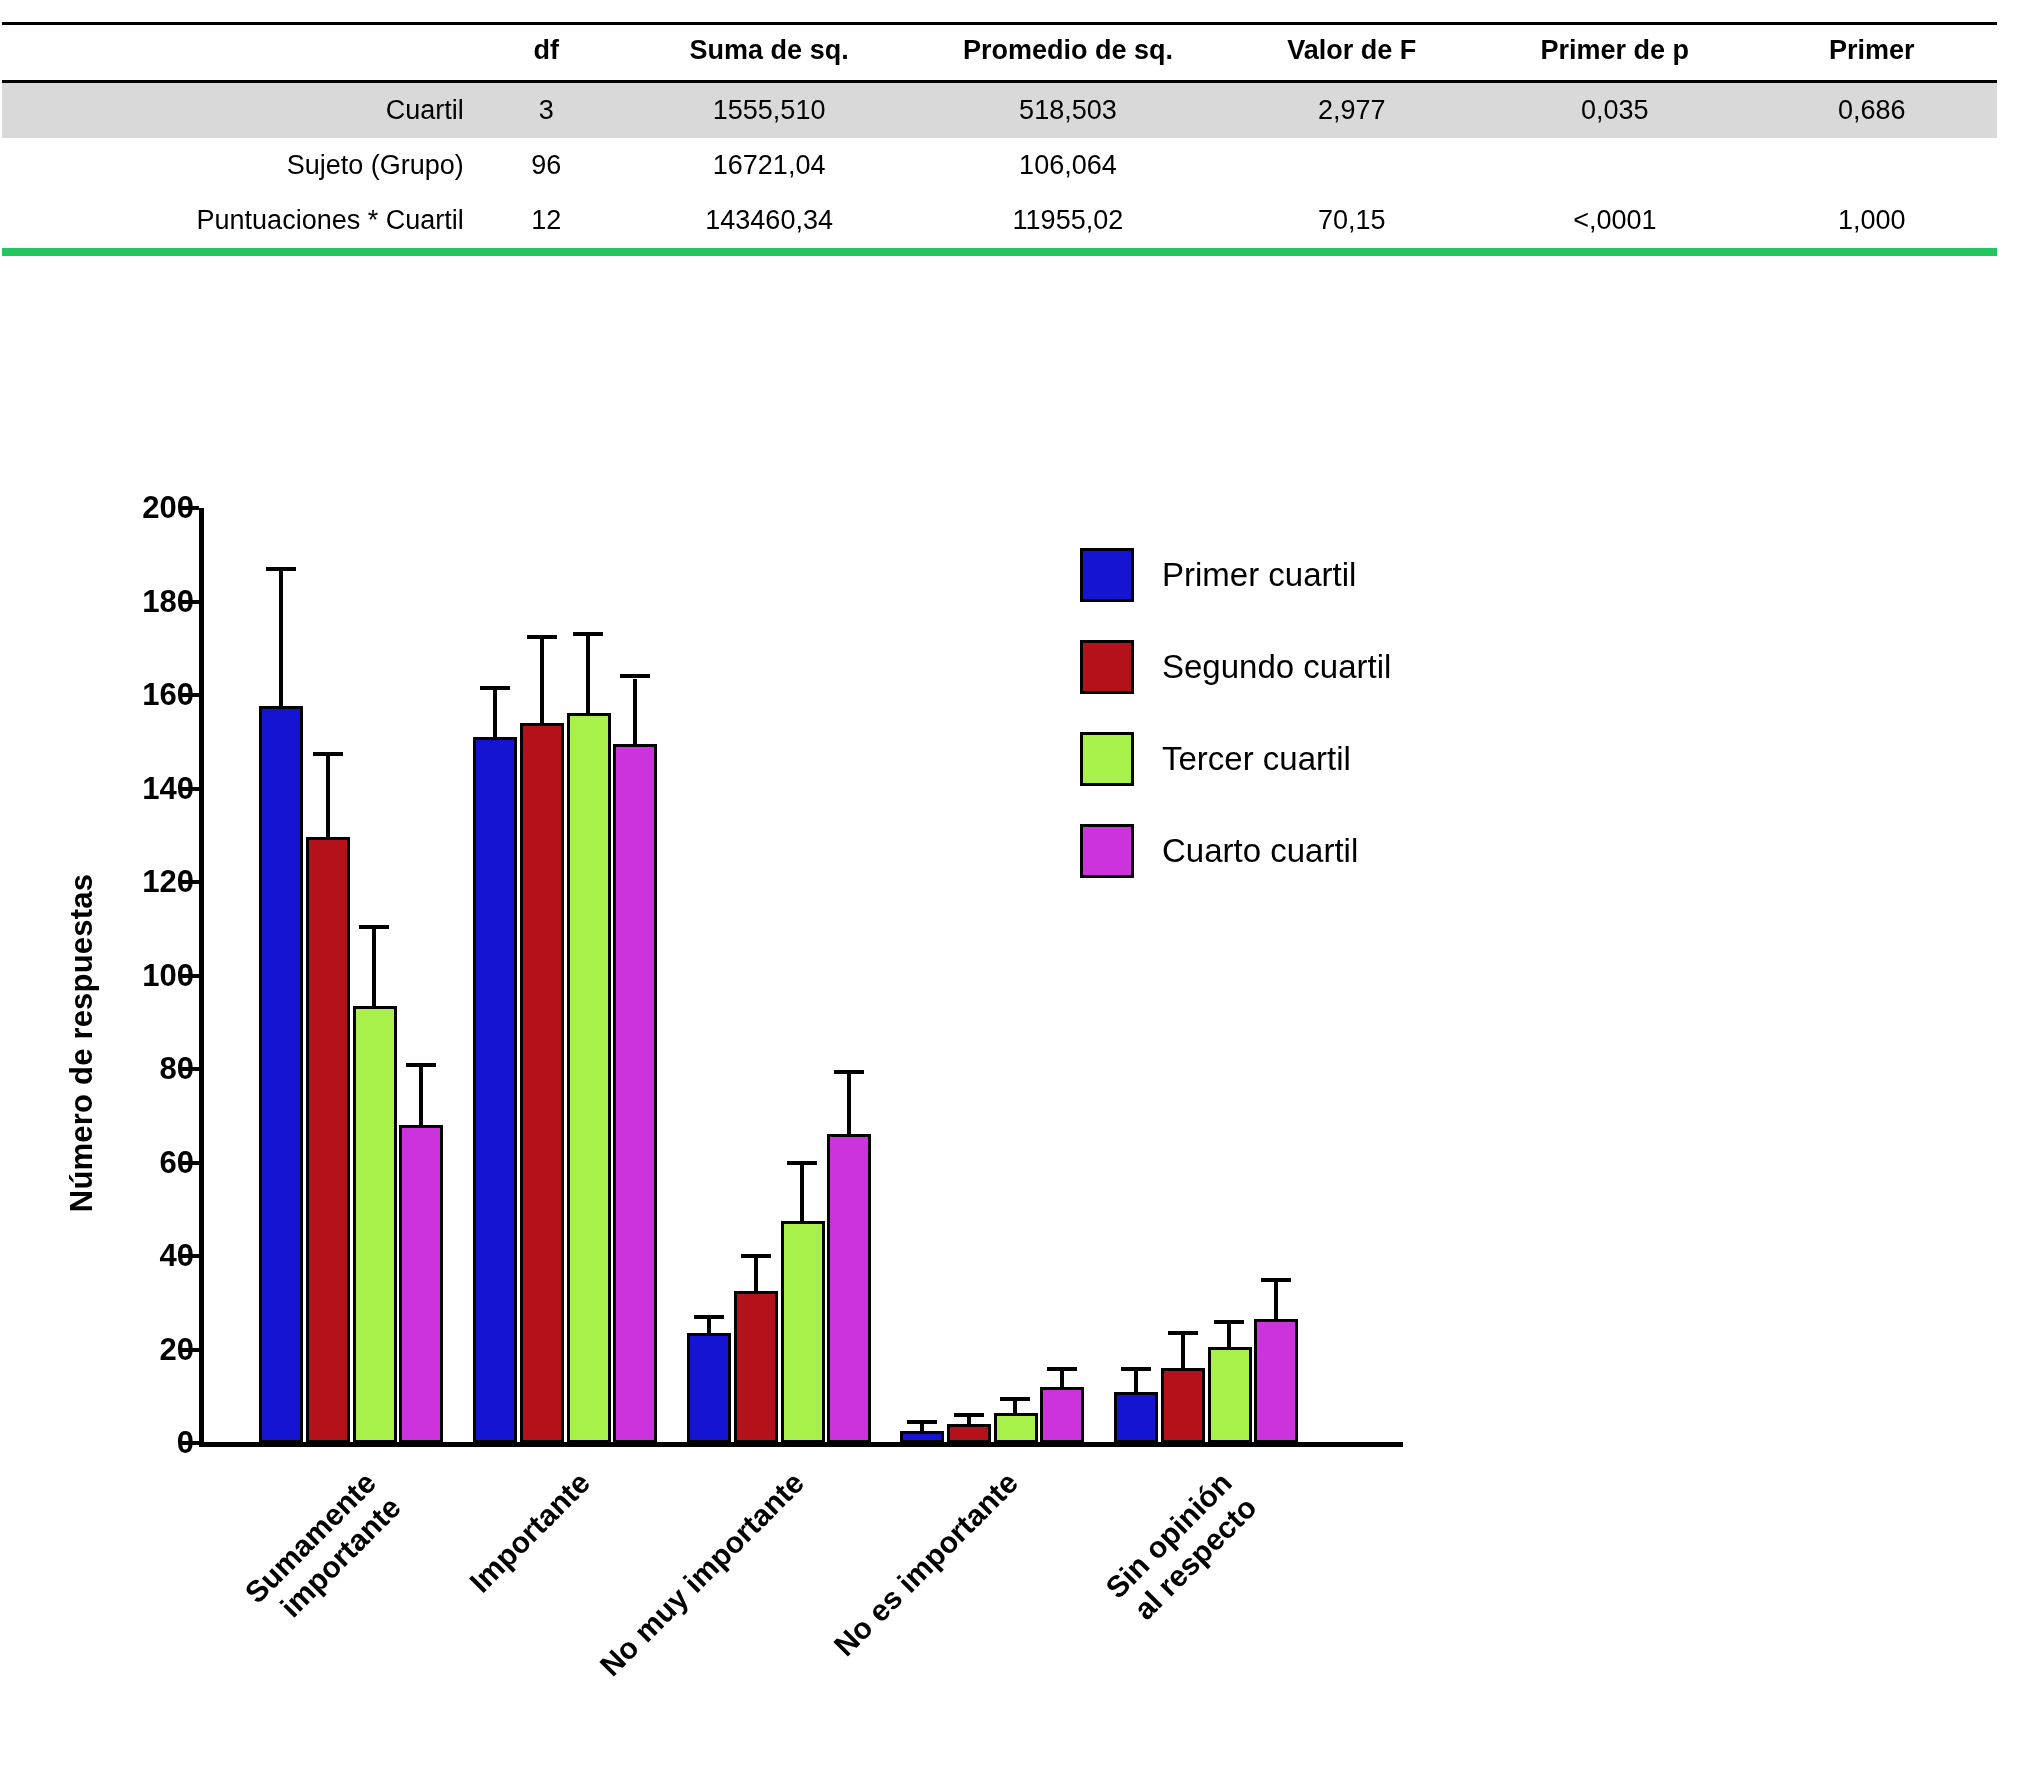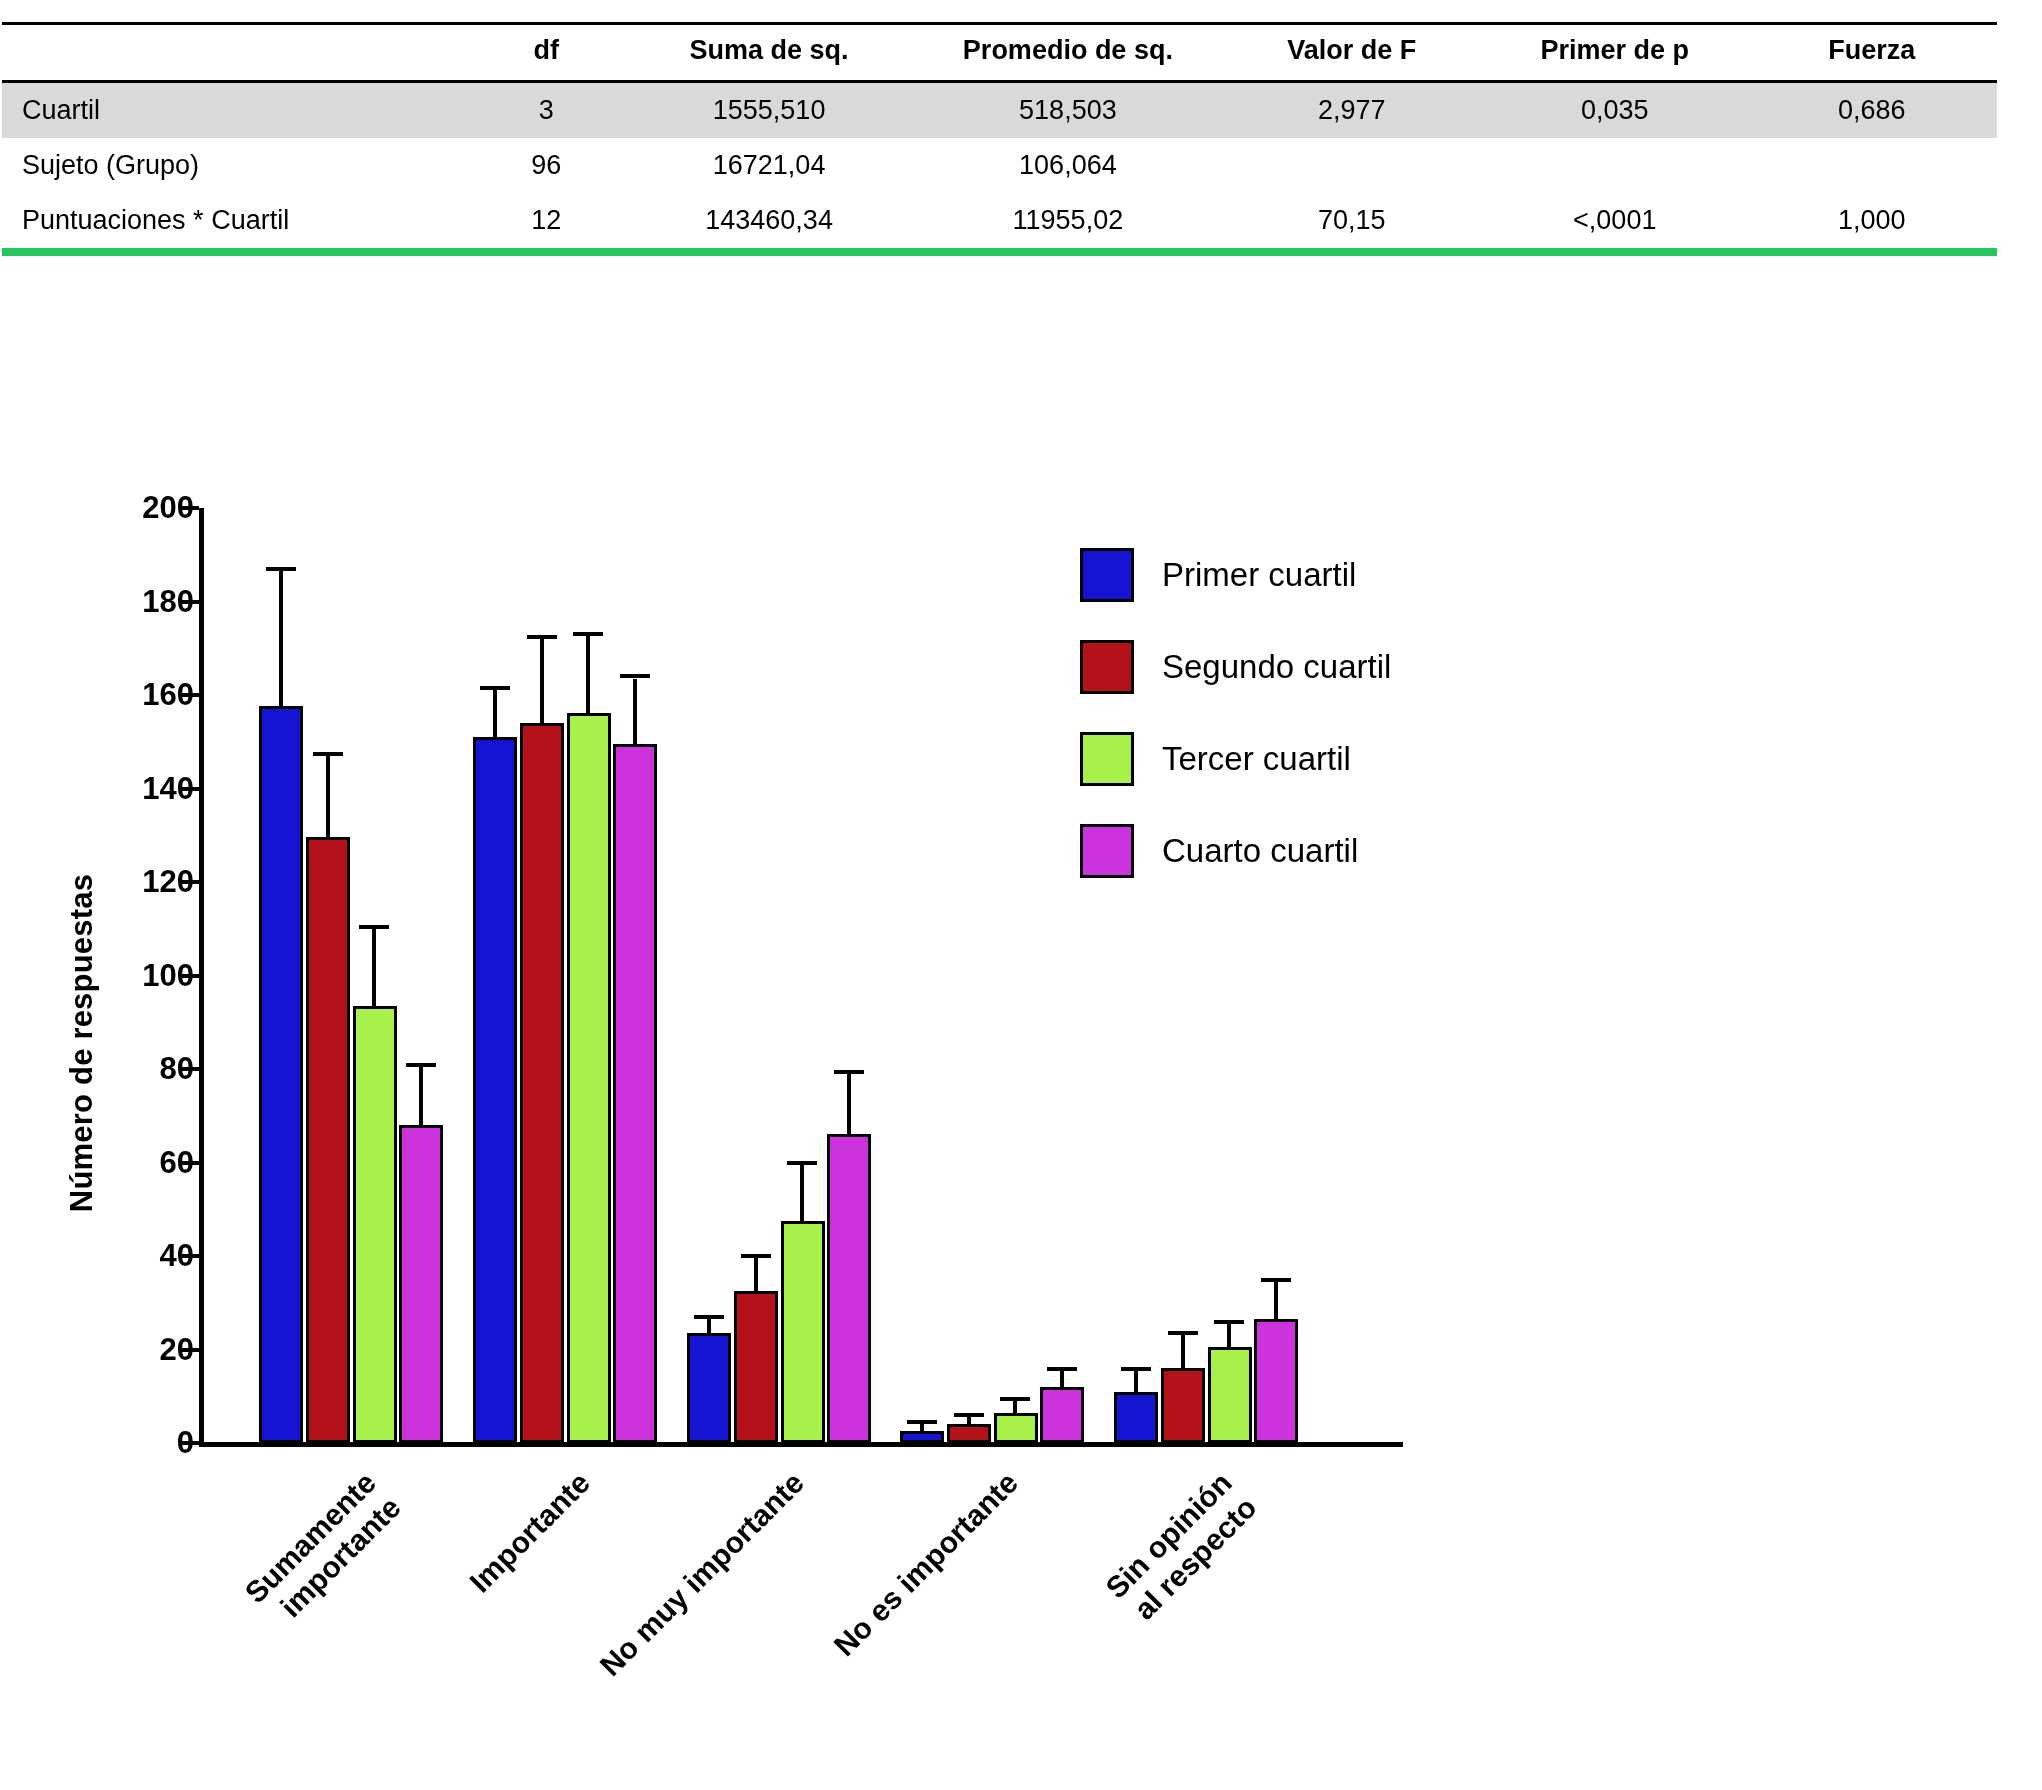--- a/index.html
+++ b/index.html
@@ -39,21 +39,21 @@
   table.anova thead th.first-col {
     text-align: left;
     border-top: 3px solid #000;
   }
   table.anova tbody td {
     padding: 12px 6px;
     text-align: center;
     white-space: nowrap;
   }
   table.anova tbody td.first-col {
-    text-align: left;
+    text-align: right;
     padding-left: 20px;
   }
   table.anova tbody tr.shaded td {
     background: #d9d9d9;
   }
   table.anova tbody tr:last-child td {
     border-bottom: 8px solid #22c55e;
   }
   .col-label { width: 468px; }
   .col-df { width: 149px; }
@@ -186,21 +186,21 @@
 <div id="anova-table">
   <table class="anova">
     <thead>
       <tr>
         <th class="first-col col-label"></th>
         <th class="col-df">df</th>
         <th class="col-ss">Suma de sq.</th>
         <th class="col-ms">Promedio de sq.</th>
         <th class="col-f">Valor de F</th>
         <th class="col-p">Primer de p</th>
-        <th class="col-pw">Fuerza</th>
+        <th class="col-pw">Primer</th>
       </tr>
     </thead>
     <tbody>
       <tr class="shaded">
         <td class="first-col">Cuartil</td>
         <td>3</td>
         <td>1555,510</td>
         <td>518,503</td>
         <td>2,977</td>
         <td>0,035</td>

